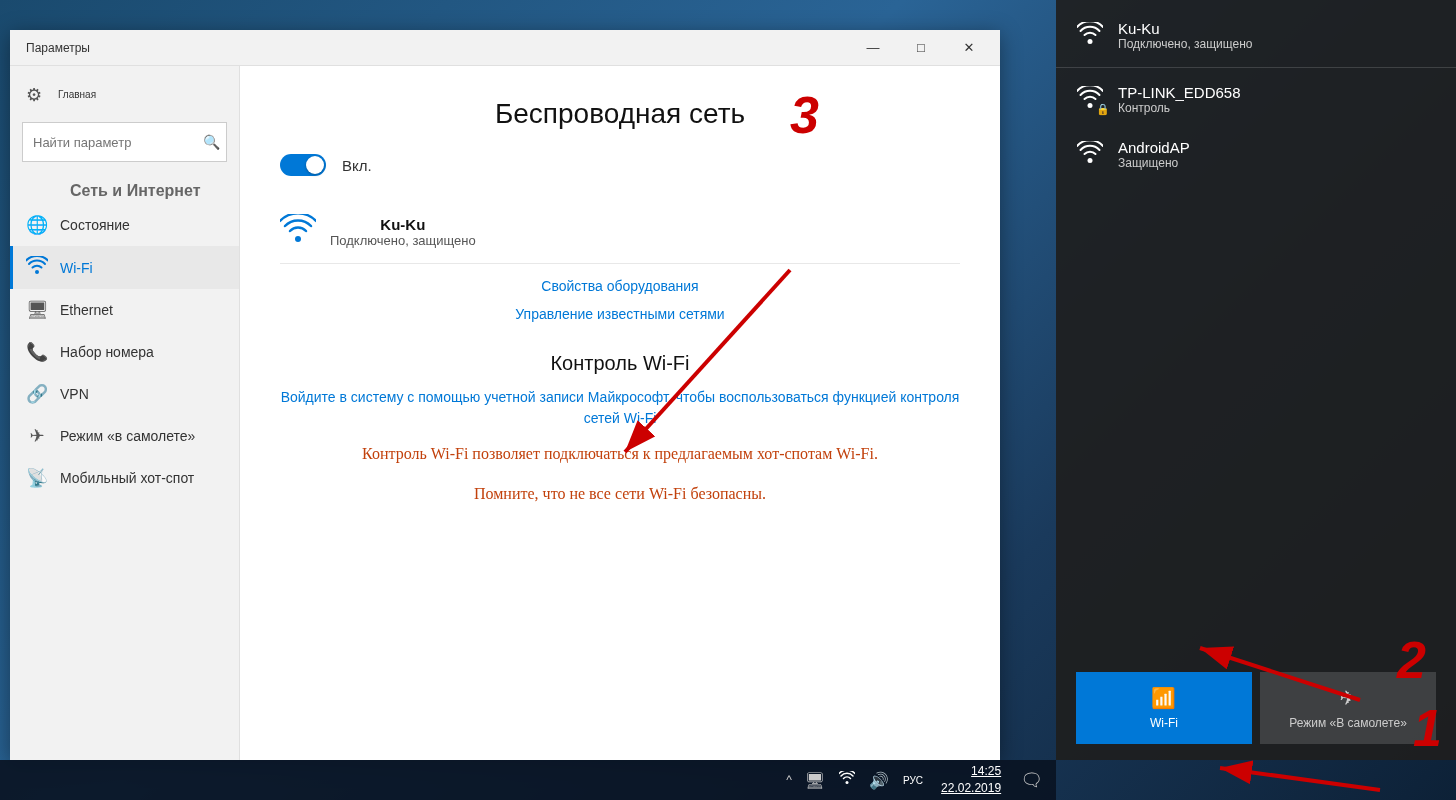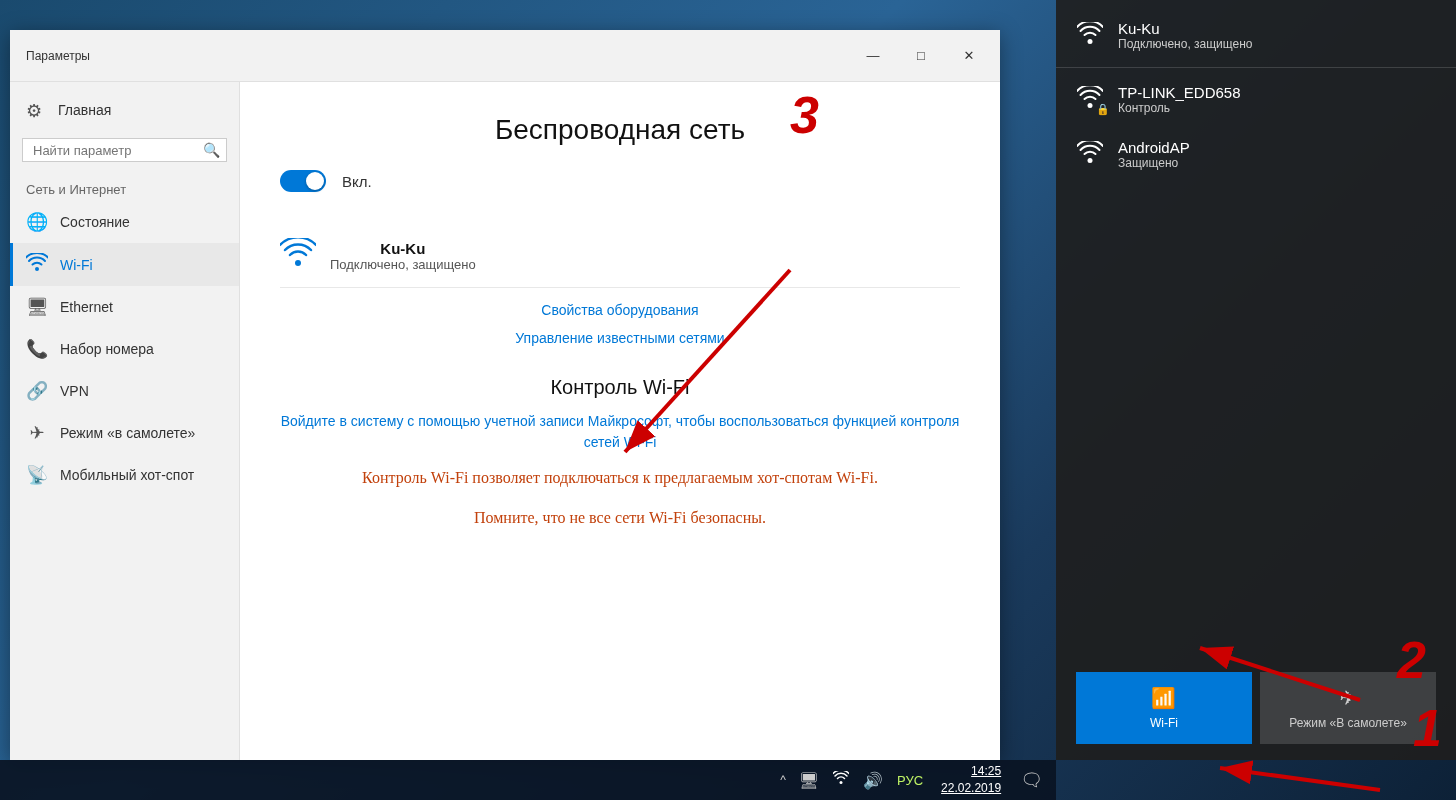--- a/index.html
+++ b/index.html
@@ -28,21 +28,21 @@
       width: 990px;
       height: 730px;
       background: #f2f2f2;
       box-shadow: 0 4px 20px rgba(0,0,0,0.4);
       display: flex;
       flex-direction: column;
     }
 
     .title-bar {
       background: #f2f2f2;
-      height: 52px;
+      height: 36px;
       display: flex;
       align-items: center;
       justify-content: space-between;
       padding: 0 8px 0 16px;
       border-bottom: 1px solid #e0e0e0;
     }
 
     .title-bar-title {
       font-size: 12px;
       color: #333;
@@ -90,32 +90,32 @@
     }
 
     .sidebar-home-icon {
       width: 20px;
       height: 20px;
       color: #555;
       font-size: 18px;
     }
 
     .sidebar-home-text {
-      font-size: 14px;
+      font-size: 10px;
       color: #333;
     }
 
     .search-box {
       margin: 8px 12px;
       position: relative;
     }
 
     .search-input {
       width: 100%;
-      height: 24px;
+      height: 40px;
       border: 1px solid #ccc;
       background: white;
       padding: 0 32px 0 10px;
       font-size: 13px;
       color: #333;
       outline: none;
     }
 
     .search-icon-btn {
       position: absolute;
@@ -123,24 +123,25 @@
       top: 50%;
       transform: translateY(-50%);
       background: none;
       border: none;
       cursor: pointer;
       color: #666;
       font-size: 14px;
     }
 
     .sidebar-section-label {
-      font-size: 13px;
+      font-size: 16px;
       color: #666;
       padding: 12px 16px 4px;
-      font-weight: 400;
+      font-weight: 700;
+      margin-left: 44px;
     }
 
     .sidebar-item {
       display: flex;
       align-items: center;
       gap: 12px;
       padding: 10px 16px;
       cursor: pointer;
       font-size: 14px;
       color: #333;
@@ -187,21 +188,21 @@
       font-weight: 300;
       color: #111;
       margin-bottom: 24px;
     }
 
     
     .wifi-toggle-row {
       display: flex;
       align-items: center;
       gap: 16px;
-      margin-bottom: 32px;
+      margin-bottom: 24px;
     }
 
     .toggle-switch {
       width: 46px;
       height: 22px;
       background: #0078d7;
       border-radius: 11px;
       position: relative;
       cursor: pointer;
     }
@@ -398,22 +399,22 @@
     .tray-time {
       font-size: 12px;
       color: #fff;
       text-align: right;
       line-height: 1.4;
       padding: 0 8px;
       text-decoration: underline;
     }
 
     .tray-lang {
-      font-size: 13px;
-      color: #bef264;
+      font-size: 10px;
+      color: #ffffff;
       padding: 0 4px;
     }
 
     .tray-chevron {
       font-size: 12px;
       color: #ccc;
       cursor: pointer;
       padding: 2px 3px;
     }
 

